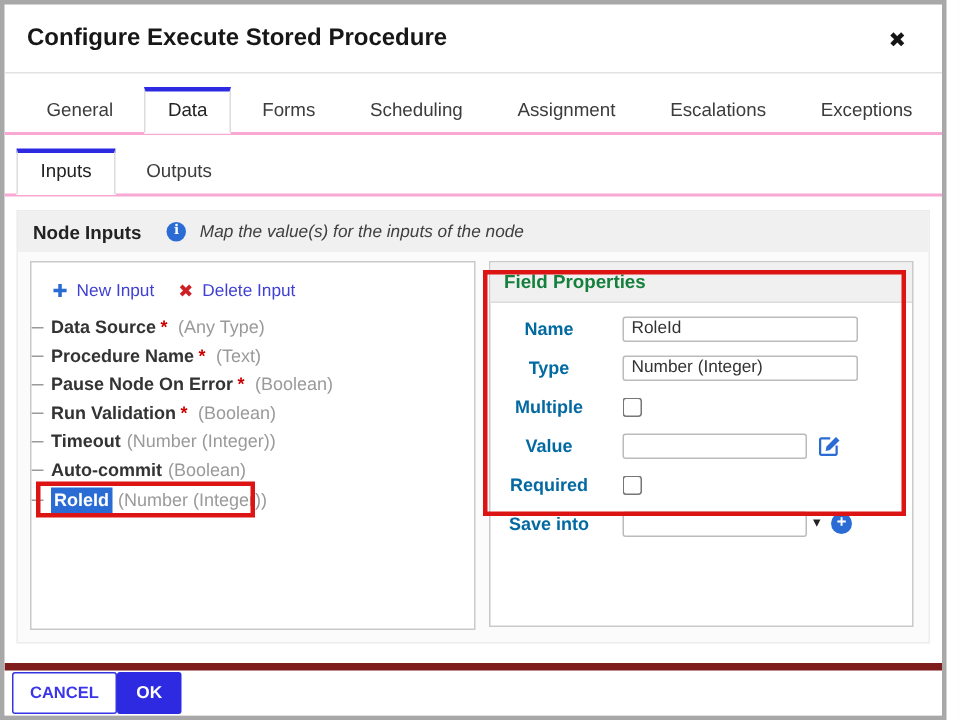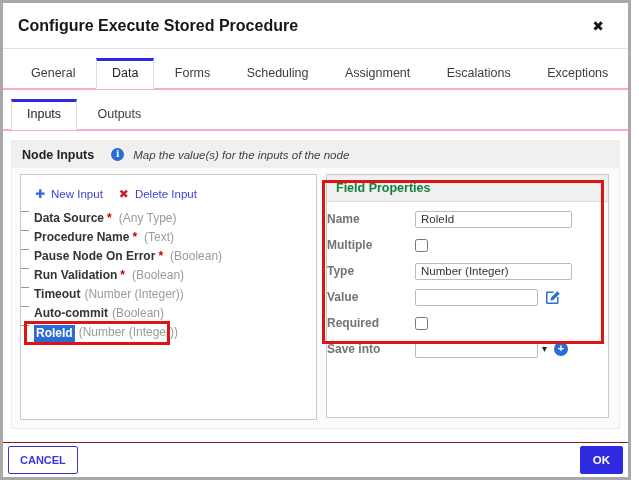--- a/index.html
+++ b/index.html
@@ -39,56 +39,56 @@
   
   .tree-panel { width:297px; flex:0 0 297px; background:#fff; border:1px solid #c9c9c9;
                 padding:10px 8px 8px 10px; overflow:hidden; }
   .tree-toolbar { display:flex; align-items:center; gap:16px; margin:2px 0 10px 4px; }
   .tb-link { display:flex; align-items:center; gap:6px; font-size:11.5px; color:#3f3fd3;
              cursor:pointer; }
   .plus-ic { color:#2b6cd4; font-size:12px; font-weight:bold; }
   .delx-ic { color:#cc2026; font-size:12px; font-weight:bold; }
 
   .tree { margin-left:-10px; }
-  .tree-row { display:flex; align-items:flex-start; line-height:15px; margin-bottom:4px;
+  .tree-row { display:flex; align-items:center; line-height:15px; margin-bottom:4px;
               font-size:12px; position:relative; cursor:pointer; }
   .dash { display:inline-block; width:8px; height:1px; background:#9a9a9a; margin-right:5px; flex:0 0 8px; }
   .t-name { font-weight:bold; color:#333; }
   .t-name.selected { background:#2b6cd4; color:#fff; padding:1px 2px; }
   .t-req { color:#cc0000; font-weight:bold; margin:0 3px 0 3px; }
   .t-type { color:#9a9a9a; margin-left:4px; }
   .red-box { position:absolute; left:3px; top:-4px; width:146px; height:24px;
              border:3px solid #dd1414; pointer-events:none; }
 
   
   .fp-panel { flex:1; background:#fff; border:1px solid #c9c9c9; position:relative;
               height:244px; align-self:flex-start; }
   .fp-red-box { position:absolute; left:-5px; top:5px; width:282px; height:164px;
                 border:3px solid #dd1414; pointer-events:none; z-index:3; }
   .fp-hdr { background:#f0f0f0; border-bottom:1px solid #dcdcdc; padding:6px 9px;
             font-size:12.5px; font-weight:bold; color:#15803d; }
   .fp-body { padding:8px 0 0 0; }
   .fp-row { display:flex; align-items:center; margin:0 0 8px 0; min-height:18px; }
-  .fp-label { width:78px; flex:0 0 78px; text-align:left; font-size:12px; font-weight:bold;
-              color:#737373; margin-right:10px; }
+  .fp-label { width:78px; flex:0 0 78px; text-align:center; font-size:12px; font-weight:bold;
+              color:#0369a1; margin-right:10px; }
   .fp-input { height:17px; border:1px solid #bbb; border-radius:2px; font-size:11.5px;
               padding:0 5px; color:#333; font-family:"Liberation Sans",sans-serif; }
   .fp-input.wide { width:157px; }
   .fp-input.narrow { width:123px; }
   .fp-check { width:13px; height:13px; margin:0; }
   .edit-ic { margin-left:7px; display:inline-flex; cursor:pointer; }
   .caret { font-size:10px; color:#222; margin-left:4px; cursor:pointer; line-height:1; }
   .plus-circle { width:14px; height:14px; border-radius:50%; background:#2b6cd4; color:#fff;
                  font-size:11px; font-weight:bold; text-align:center; line-height:13px;
                  margin-left:7px; cursor:pointer; }
 
   
   .spacer { flex:1; }
-  .footer { flex:0 0 35px; border-top:1px solid #7f1d1d; display:flex; align-items:center;
-            justify-content:space-between; padding:0 5px; background:#fff;gap:20px; }
+  .footer { flex:0 0 35px; border-top:5px solid #7f1d1d; display:flex; align-items:center;
+            justify-content:flex-start; padding:0 5px; background:#fff; }
   .btn-cancel { background:#fff; border:1px solid #3434e0; color:#3a35e8; font-weight:bold;
                 font-size:11px; padding:7px 11px; border-radius:2px; cursor:pointer;
                 font-family:"Liberation Sans",sans-serif; }
   .btn-ok { background:#2d2ae2; border:1px solid #2d2ae2; color:#fff; font-weight:bold;
             font-size:11.5px; padding:7px 12px; border-radius:2px; cursor:pointer;
             font-family:"Liberation Sans",sans-serif; }
 </style>
 </head>
 <body>
 
@@ -184,27 +184,27 @@
         <div class="fp-red-box"></div>
         <div class="fp-hdr">Field Properties</div>
         <div class="fp-body">
 
           <div class="fp-row">
             <label class="fp-label">Name</label>
             <input class="fp-input wide" type="text" value="RoleId" style="">
           </div>
 
           <div class="fp-row">
+            <label class="fp-label">Type</label>
+            <input class="fp-input wide" type="text" value="Number (Integer)" style="">
+          </div>
+
+          <div class="fp-row">
             <label class="fp-label">Multiple</label>
             <input class="fp-check" type="checkbox" style="">
-          </div>
-
-          <div class="fp-row">
-            <label class="fp-label">Type</label>
-            <input class="fp-input wide" type="text" value="Number (Integer)" style="">
           </div>
 
           <div class="fp-row">
             <label class="fp-label">Value</label>
             <input class="fp-input narrow" type="text" value="" style="">
             <span class="edit-ic">
               <svg width="16" height="16" viewBox="0 0 16 16">
                 <path d="M1 4 C1 3.2 1.7 2.5 2.5 2.5 H8.5 V4 H2.5 V13.5 H12 V8 H13.5 V13.5 C13.5 14.3 12.8 15 12 15 H2.5 C1.7 15 1 14.3 1 13.5 Z" fill="#2b6cd4"></path>
                 <path d="M6 8.7 L12.3 2.3 L14.7 4.7 L8.3 11 L5.4 11.6 Z" fill="#2b6cd4"></path>
               </svg>

